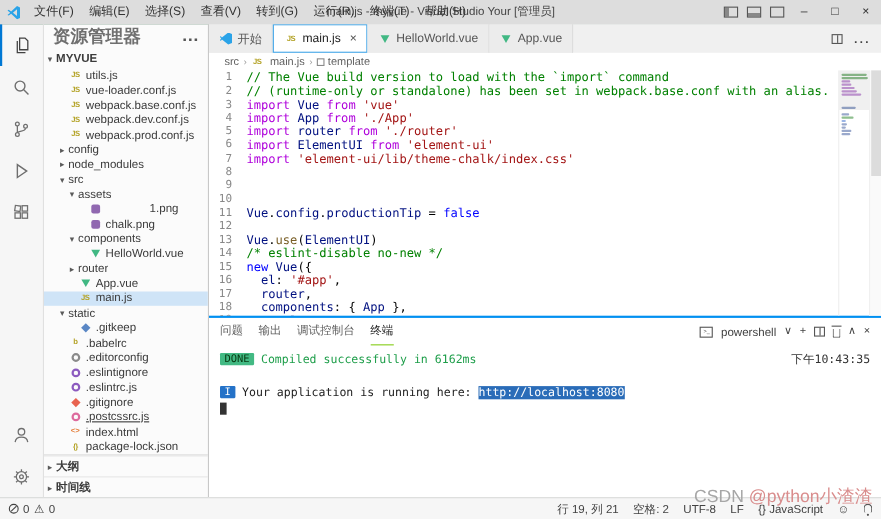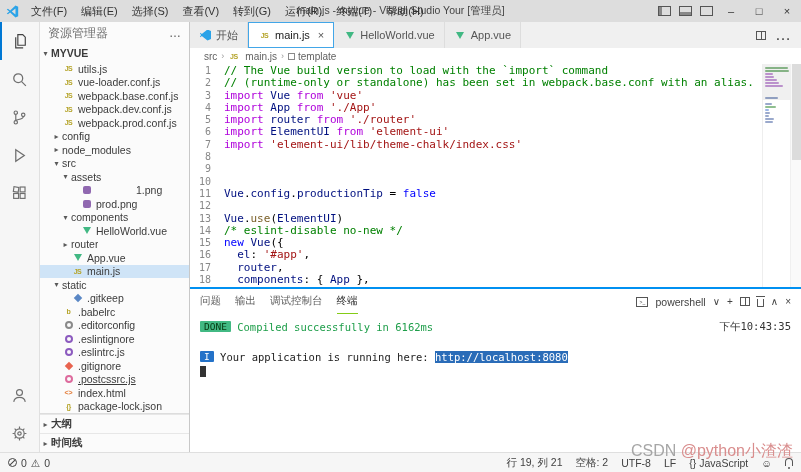--- a/index.html
+++ b/index.html
@@ -27,21 +27,21 @@
   
   .activitybar { width:40px; background:#f6f6f6; border-right:1px solid #e0e0e0;
     display:flex; flex-direction:column; align-items:stretch; flex:none; }
   .act-icon { height:38px; display:flex; align-items:center; justify-content:center; opacity:.75; }
   .act-icon.active { opacity:1; border-left:2px solid #0078d4; }
   .act-bottom { margin-top:auto; }
 
   
   .sidebar { width:150px; background:#fbfbfb; border-right:1px solid #c8c8c8;
     display:flex; flex-direction:column; flex:none; min-height:0; font-size:10.5px; color:#3b3b3b; }
-  .sb-header { height:22px; display:flex; align-items:center; padding:0 8px; color:#6f6f6f; font-size:12px; flex:none; }
+  .sb-header { height:22px; display:flex; align-items:center; padding:0 8px; color:#6f6f6f; font-size:16px; flex:none;font-weight:bold; }
   .sb-header .more { margin-left:auto; color:#555; }
   .sb-root { height:18px; display:flex; align-items:center; font-weight:bold; color:#3b3b3b; flex:none; }
   .chev { width:11px; text-align:center; color:#5a5a5a; font-size:8px; flex:none; }
   .tree { flex:1; overflow:hidden; }
   .trow { height:13.5px; display:flex; align-items:center; white-space:nowrap; overflow:hidden; cursor:pointer; }
   .trow.sel { background:#cfe4f7; }
   .tlabel { overflow:hidden; text-overflow:ellipsis; }
   .fic { position:relative; width:13px; height:11px; margin-right:3px; flex:none;
     display:inline-flex; align-items:center; justify-content:center; font-weight:bold; }
   .ic-js, .ic-json, .ic-babel { color:#b5a42a; font-size:7px; letter-spacing:-0.5px; }
@@ -256,21 +256,21 @@
           <div class="trow" style="padding-left: 20px;">
             <span class="chev">▾</span>
             <span class="tlabel">assets</span>
           </div>
           <div class="trow" style="padding-left: 40px; gap: 40px;">
             <span class="fic ic-img"></span>
             <span class="tlabel">1.png</span>
           </div>
           <div class="trow" style="padding-left: 40px;">
             <span class="fic ic-img"></span>
-            <span class="tlabel">prod.png</span>
+            <span class="tlabel">chalk.png</span>
           </div>
           <div class="trow" style="padding-left: 20px;">
             <span class="chev">▾</span>
             <span class="tlabel">components</span>
           </div>
           <div class="trow" style="padding-left: 40px;">
             <span class="fic ic-vue"></span>
             <span class="tlabel">HelloWorld.vue</span>
           </div>
           <div class="trow" style="padding-left: 20px;">

